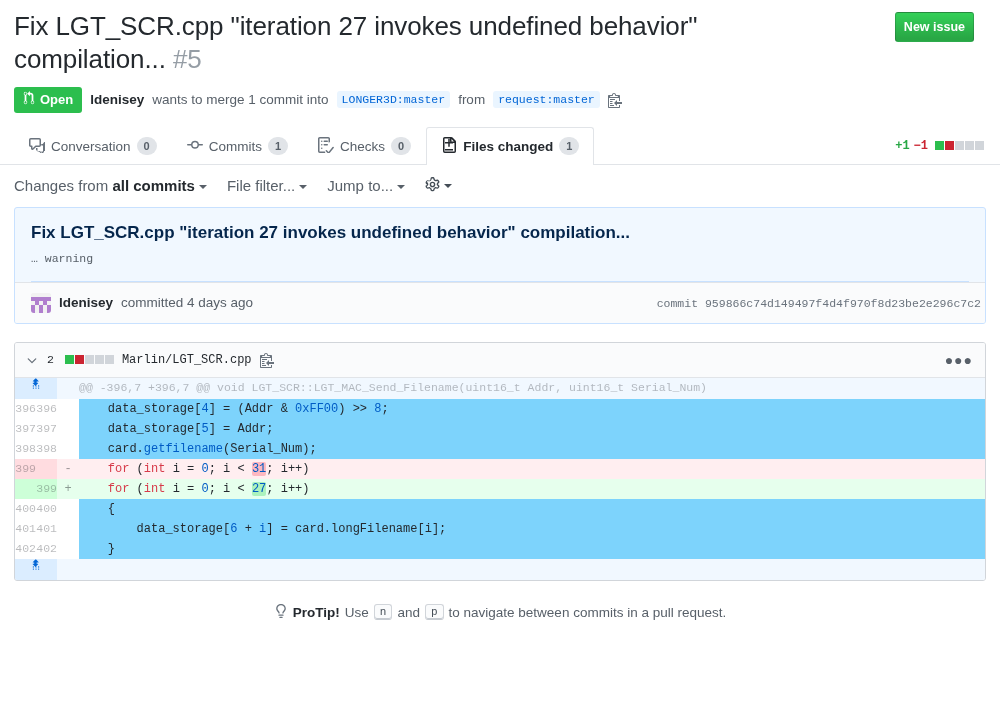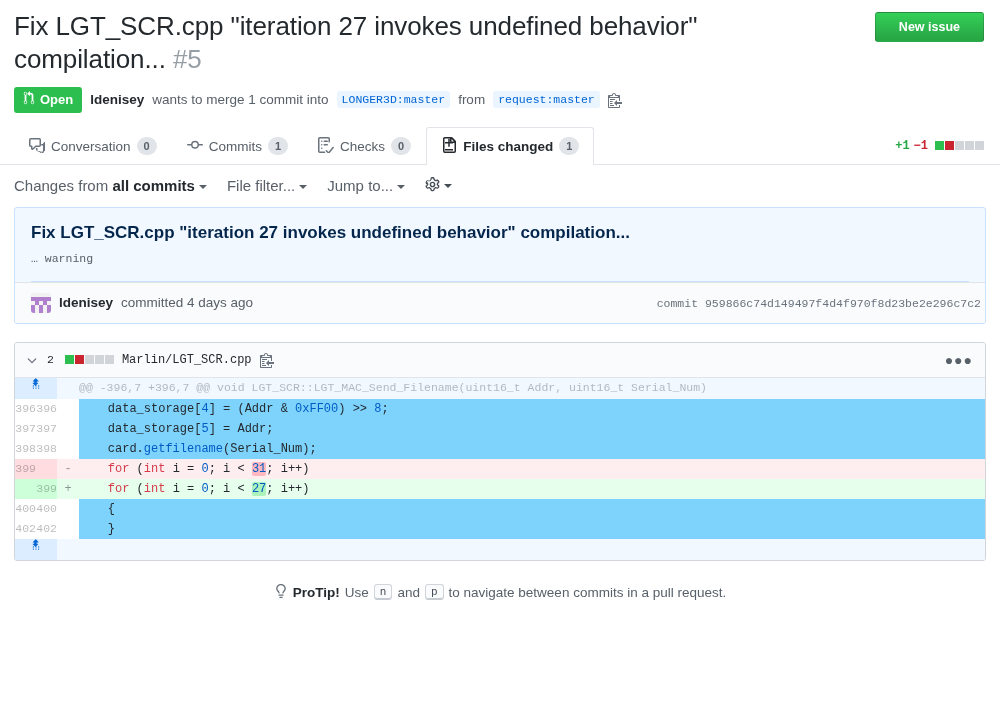--- a/index.html
+++ b/index.html
@@ -14,25 +14,25 @@
   .page { position: relative; width: 1000px; height: 702px; overflow: hidden; }
 
   
   .pr-header { padding: 10px 14px 0 14px; position: relative; }
   .pr-title {
     font-size: 26px; font-weight: 400; line-height: 1.28;
     color: #24292e; margin: 0; max-width: 800px; letter-spacing: -0.1px;
   }
   .pr-number { color: #959da5; font-weight: 300; }
   .new-issue-btn {
-    position: absolute; right: 16px; top: 12px;
+    position: absolute; right: 26px; top: 12px;
     background: #2cbe4e; background-image: linear-gradient(-180deg,#34d058,#28a745 90%);
     border: 1px solid rgba(27,31,35,0.2); border-radius: 3px;
     color: #fff; font-size: 12.5px; font-weight: bold;
-    padding: 6px 23px; line-height: 16px; cursor: pointer;
+    padding: 6px 8px; line-height: 16px; cursor: pointer;
   }
   .pr-meta { display: flex; align-items: center; gap: 8px; margin-top: 10px;
              font-size: 13.5px; color: #586069; flex-wrap: wrap; }
   .state-badge {
     display: inline-flex; align-items: center; gap: 5px;
     background: #2cbe4e; color: #fff; border-radius: 3px;
     font-size: 13px; font-weight: 600; padding: 4px 9px; line-height: 17px;
   }
   .state-badge svg { fill: #fff; }
   .author-name { font-weight: 600; color: #24292e; }
@@ -408,20 +408,26 @@
             <td class="code"><span class="p">    </span><span class="k">for</span><span class="p"> (</span><span class="k">int</span><span class="p"> i = </span><span class="n">0</span><span class="p">; i &lt; </span><span class="n hl-add">27</span><span class="p">; i++)</span></td>
           </tr>
 
           <tr class="ctx">
             <td class="lnum">400</td>
             <td class="lnum">400</td>
             <td class="marker"></td>
             <td class="code"><span class="p">    {</span></td>
           </tr>
 
+          <tr class="ctx">
+            <td class="lnum">401</td>
+            <td class="lnum">401</td>
+            <td class="marker"></td>
+            <td class="code"><span class="p">        data_storage[</span><span class="n">6</span><span class="p"> + </span><span class="n">i</span><span class="p">] = card.longFilename[i];</span></td>
+          </tr>
 
           <tr class="ctx">
             <td class="lnum">402</td>
             <td class="lnum">402</td>
             <td class="marker"></td>
             <td class="code"><span class="p">    }</span></td>
           </tr>
 
           <tr class="hunk">
             <td class="lnum" colspan="2">

